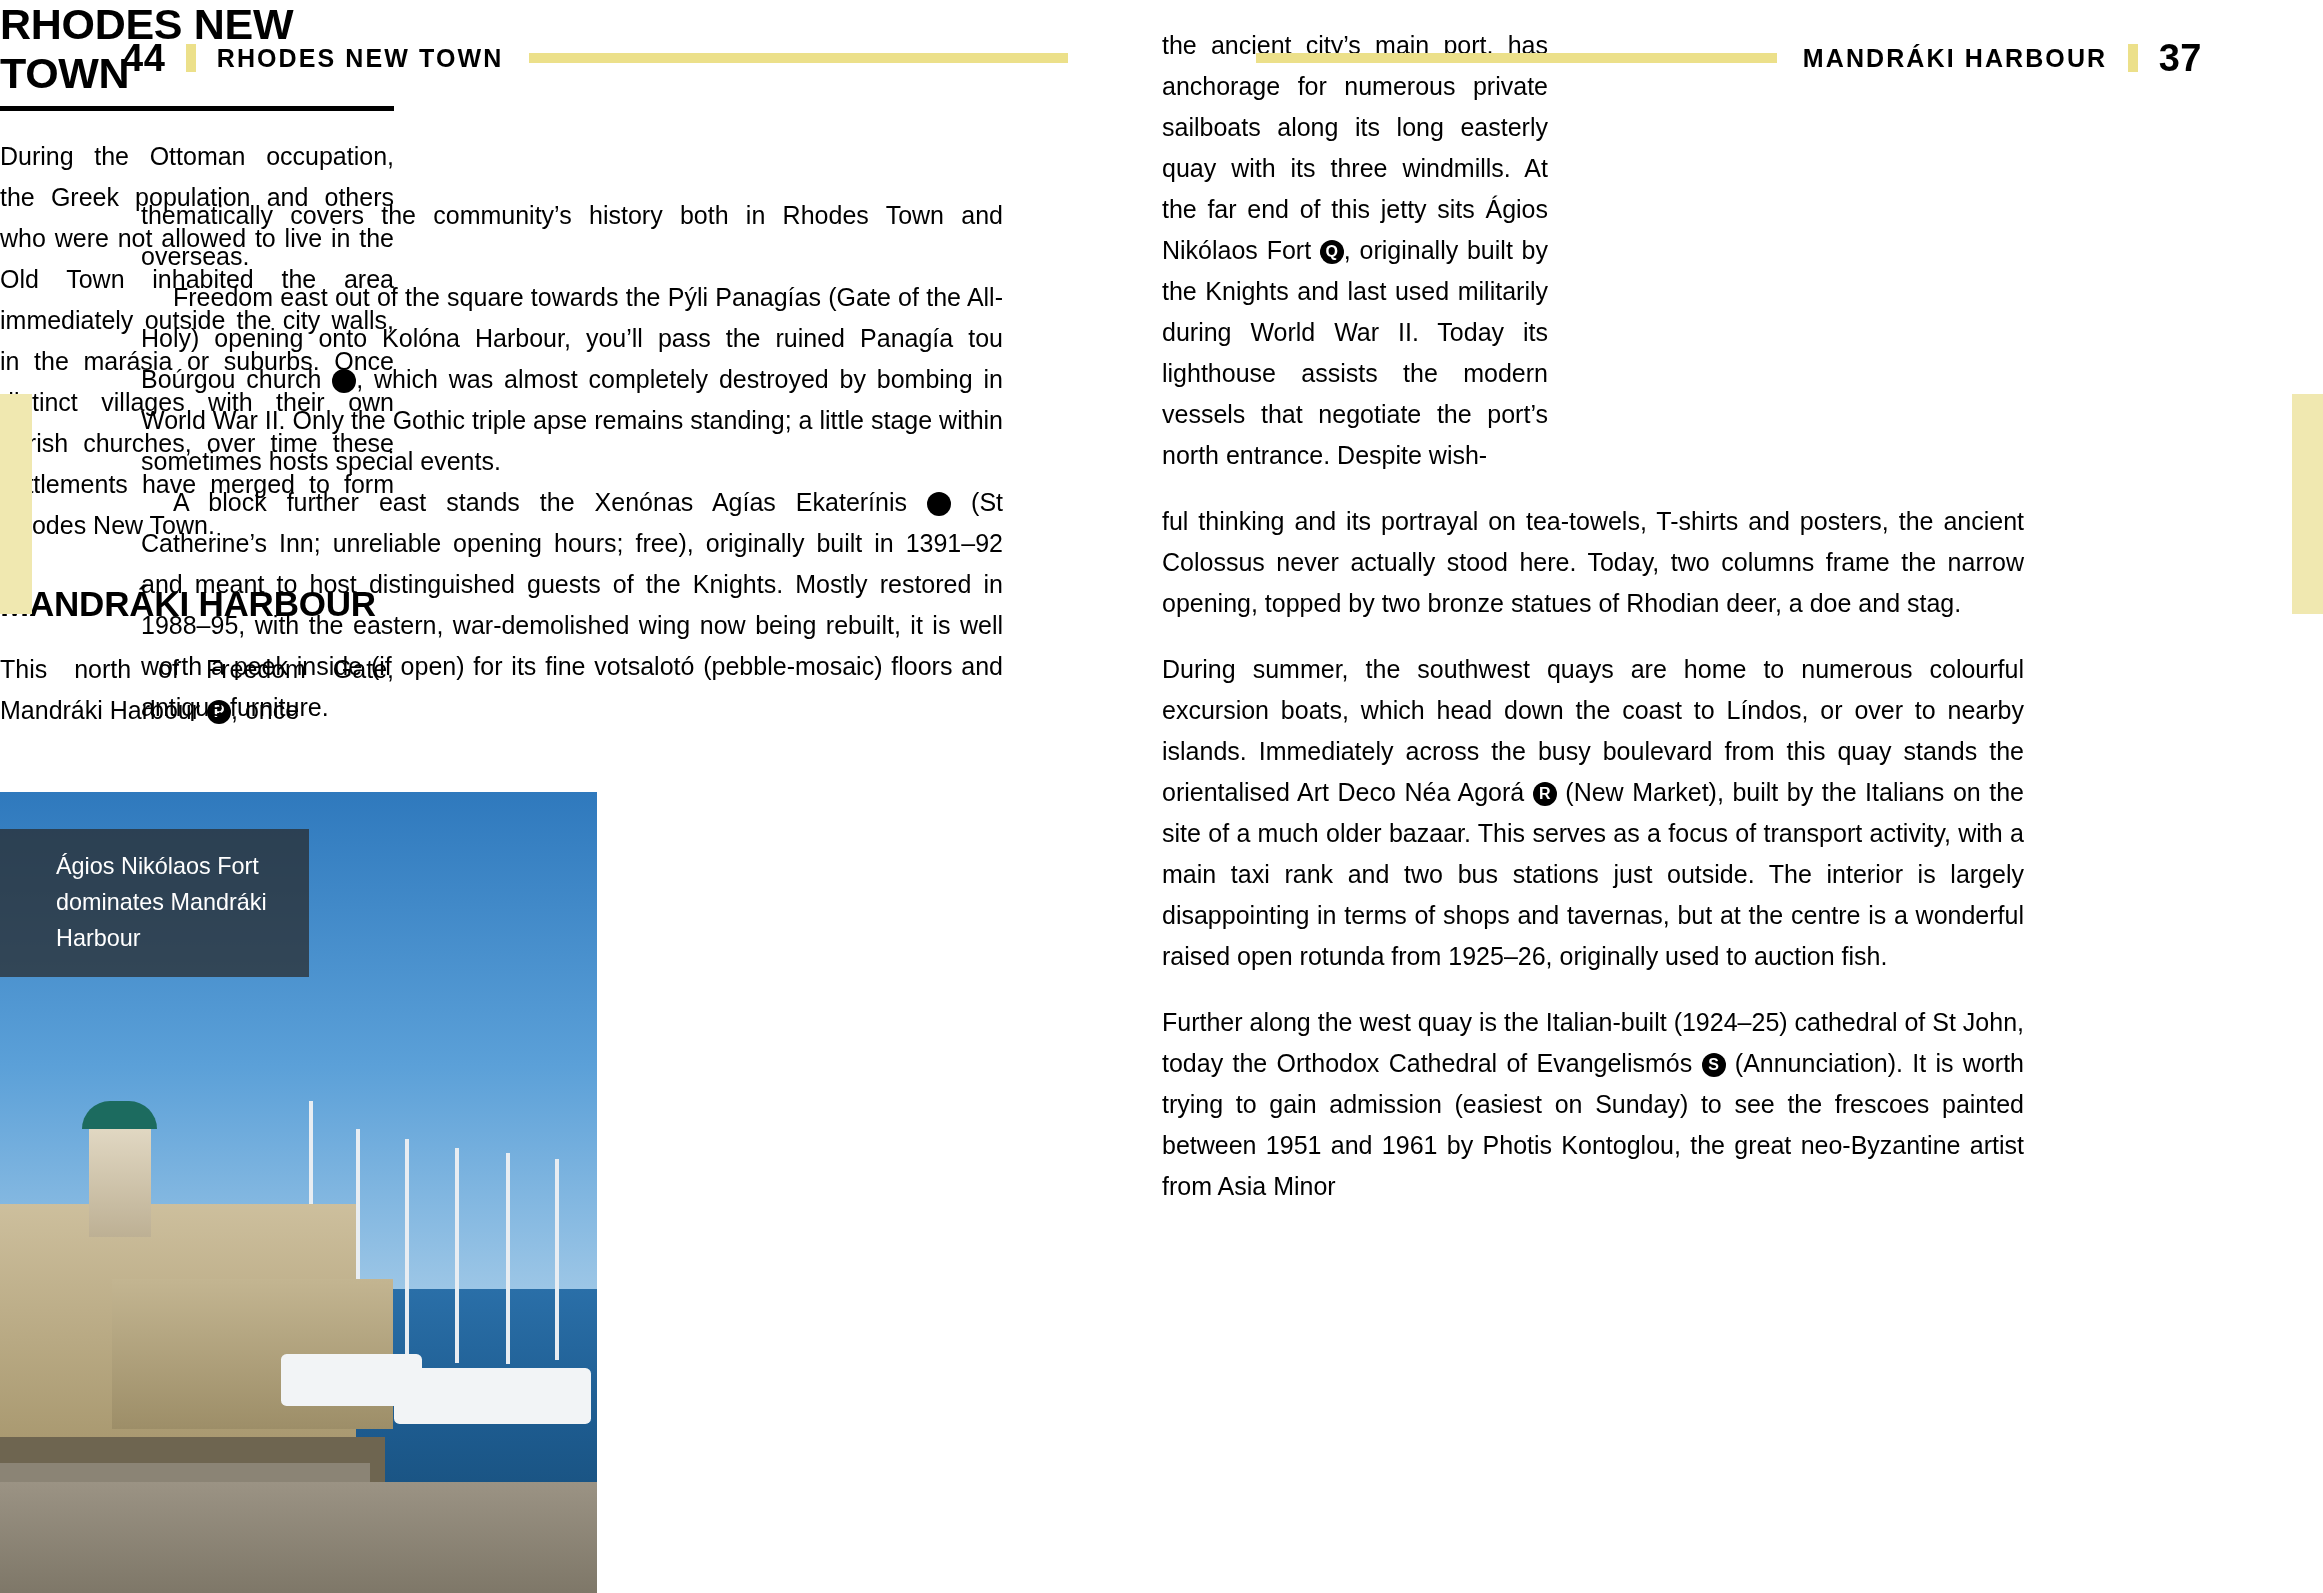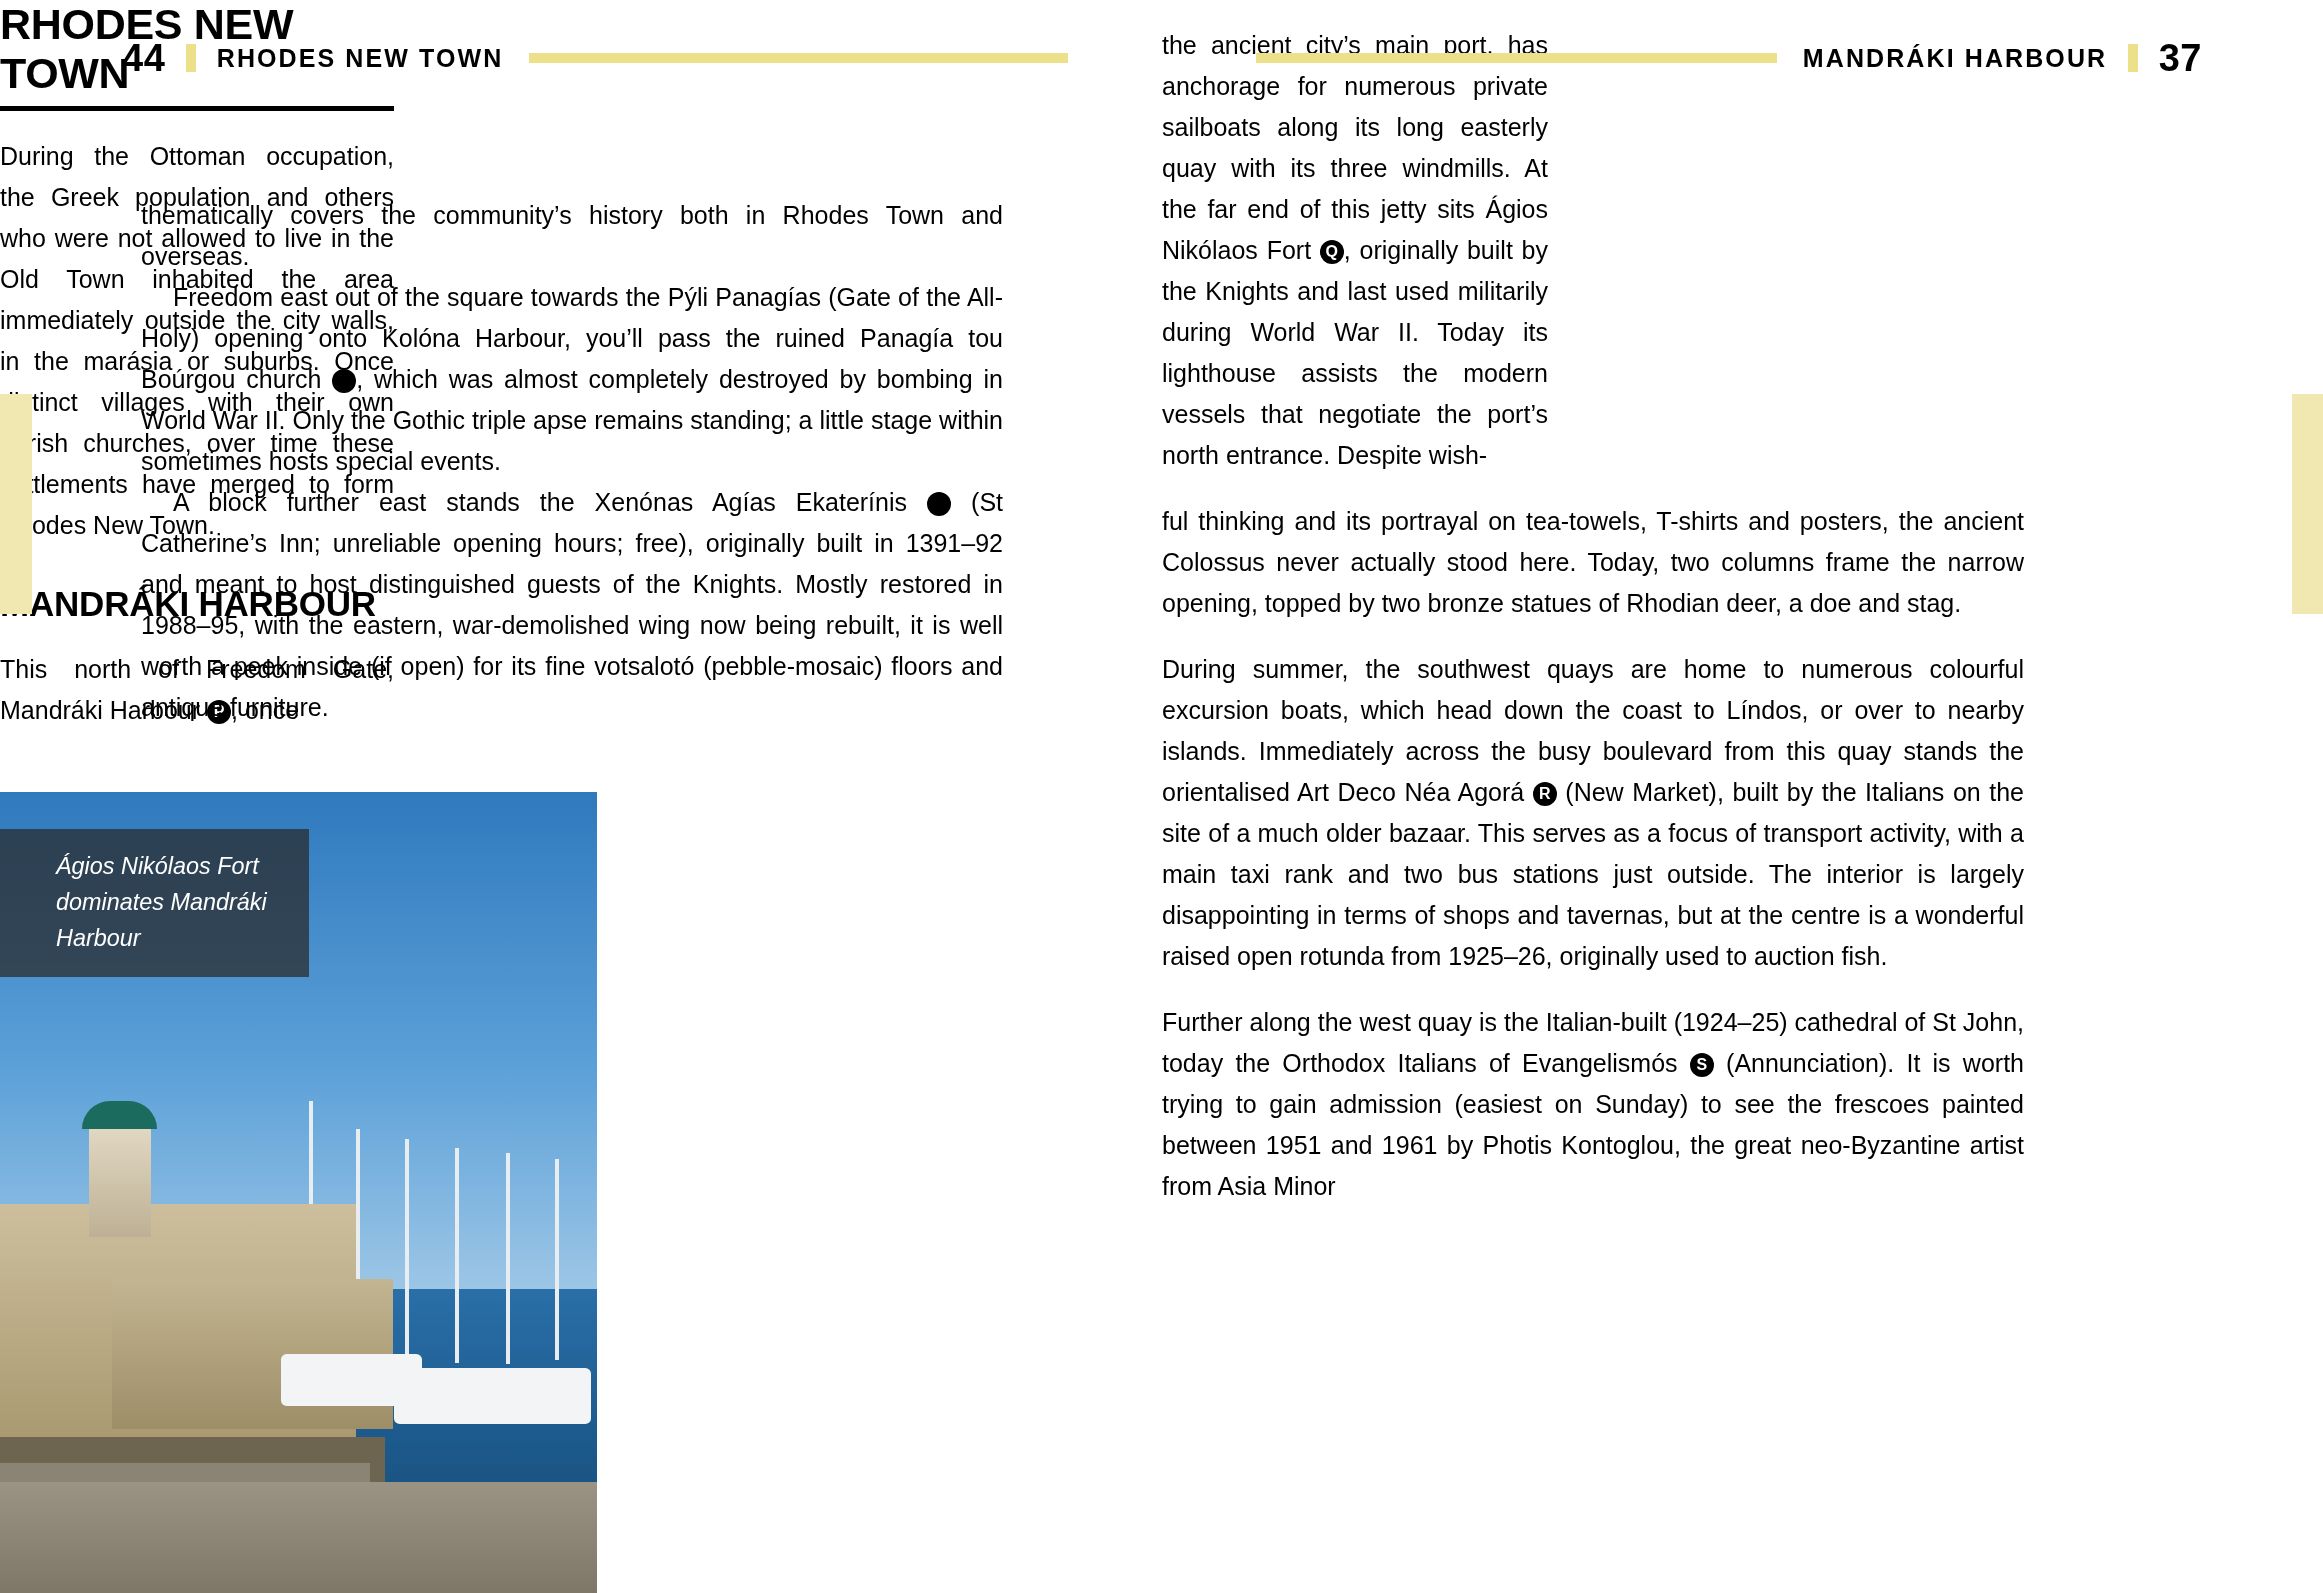--- a/index.html
+++ b/index.html
@@ -210,21 +210,20 @@
 
   #photo-caption {
     position: absolute;
     left: 0;
     top: 829px;
     width: 309px;
     padding: 19px 0 20.6px 56px;
     box-sizing: border-box;
     background: rgba(40,40,40,0.72);
     color: #ffffff;
-    font-style: italic;
     font-size: 23.4px;
     line-height: 36px;
   }
 
   
   .sec-head {
     font-size: 43px;
     font-weight: bold;
     letter-spacing: -0.3px;
     line-height: 49px;
@@ -352,18 +351,18 @@
 
     <div class="edge-tab" id="edge-right"></div>
 
     <div id="right-col-narrow">
       <p><span>the ancient city’s main port, has anchorage for numerous private sailboats along its long easterly quay with its three </span><b>windmills</b><span>. At the far end of this jetty sits </span><b>Ágios Nikólaos Fort</b> <span class="mk">Q</span><span>, originally built by the Knights and last used militarily during World War II. Today its lighthouse assists the modern vessels that negotiate the port’s north entrance. Despite wish-</span></p>
     </div>
 
     <div id="right-col-wide">
       <p class="noindent"><span>ful thinking and its portrayal on tea-towels, T-shirts and posters, the ancient Colossus never actually stood here. Today, two columns frame the narrow opening, topped by two bronze </span><b>statues</b><span> of Rhodian deer, a doe and stag.</span></p>
       <p><span>During summer, the southwest quays are home to numerous colourful excursion boats, which head down the coast to Líndos, or over to nearby islands. Immediately across the busy boulevard from this quay stands the orientalised Art Deco </span><b>Néa Agorá</b> <span class="mk">R</span><span> (New Market), built by the Italians on the site of a much older bazaar. This serves as a focus of transport activity, with a main taxi rank and two bus stations just outside. The interior is largely disappointing in terms of shops and tavernas, but at the centre is a wonderful raised open rotunda from 1925–26, originally used to auction fish.</span></p>
-      <p><span>Further along the west quay is the Italian-built (1924–25) cathedral of St John, today the Orthodox </span><b>Italians of Evangelismós</b> <span class="mk">S</span><span> (Annunciation). It is worth trying to gain admission (easiest on Sunday) to see the frescoes painted between 1951 and 1961 by Photis Kontoglou, the great neo-Byzantine artist from Asia Minor</span></p>
+      <p><span>Further along the west quay is the Italian-built (1924–25) cathedral of St John, today the Orthodox </span><b>Cathedral of Evangelismós</b> <span class="mk">S</span><span> (Annunciation). It is worth trying to gain admission (easiest on Sunday) to see the frescoes painted between 1951 and 1961 by Photis Kontoglou, the great neo-Byzantine artist from Asia Minor</span></p>
     </div>
 
   </div>
 </div>
 
 
 </body></html>

